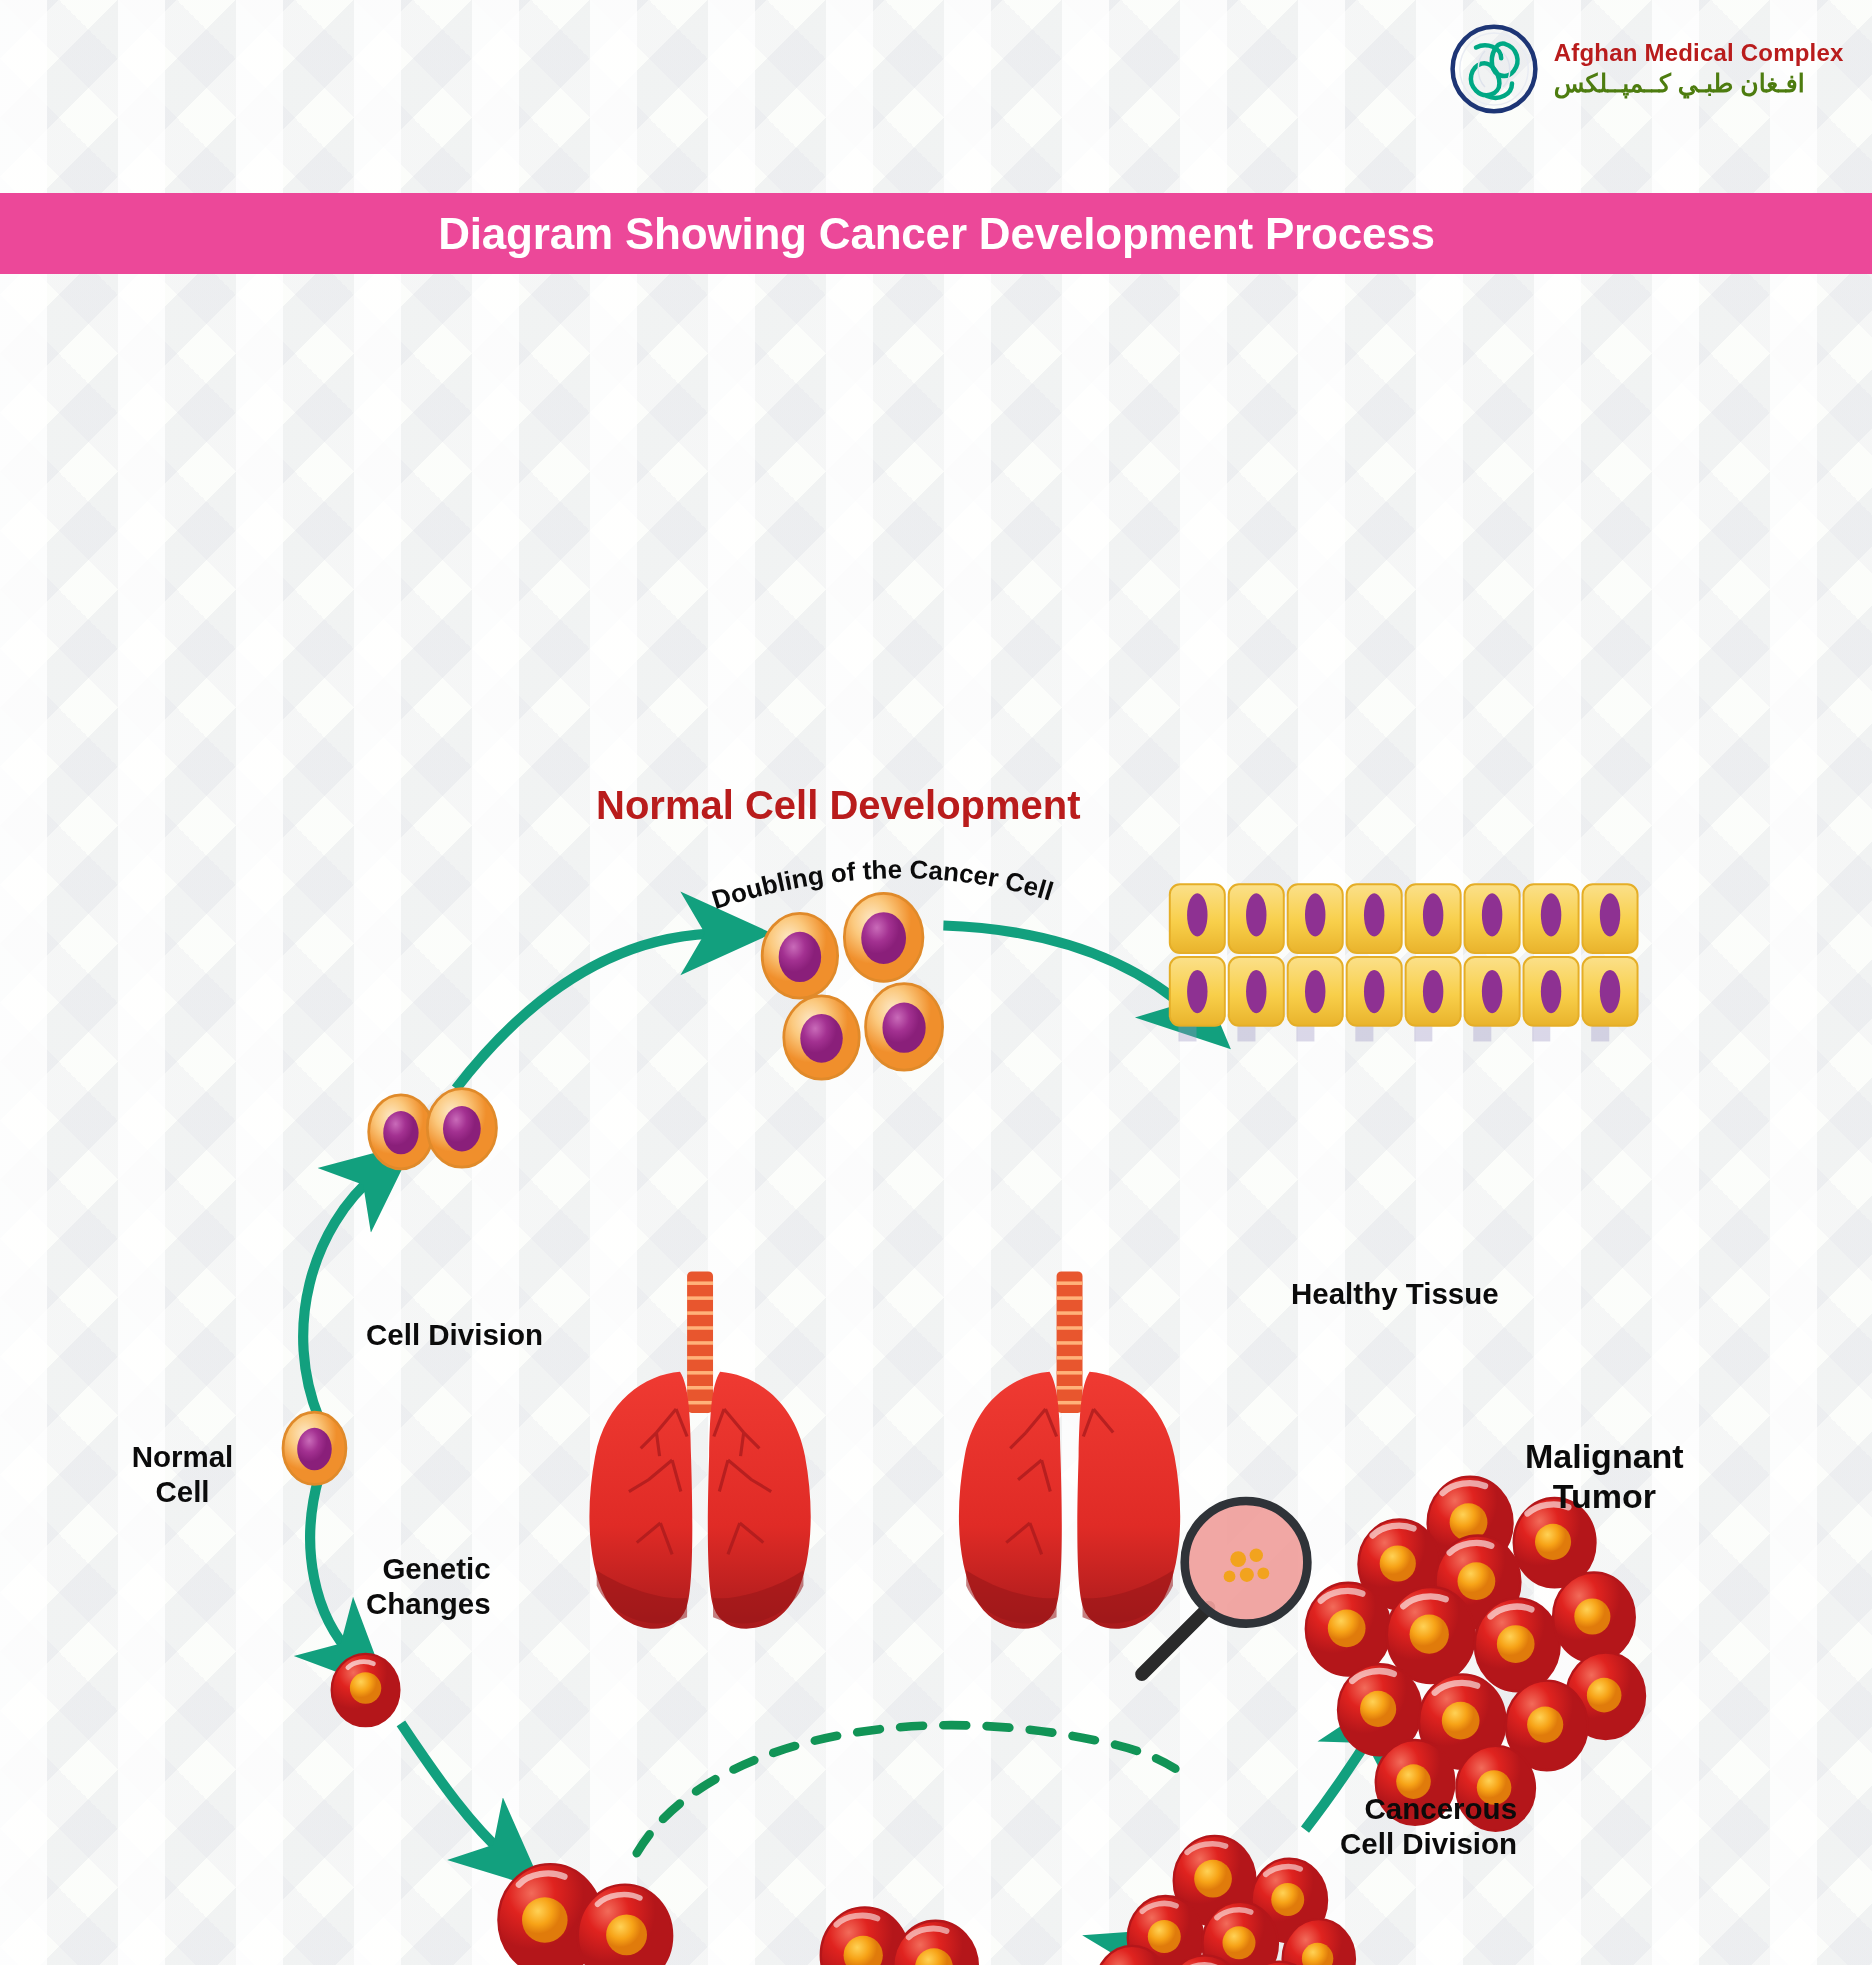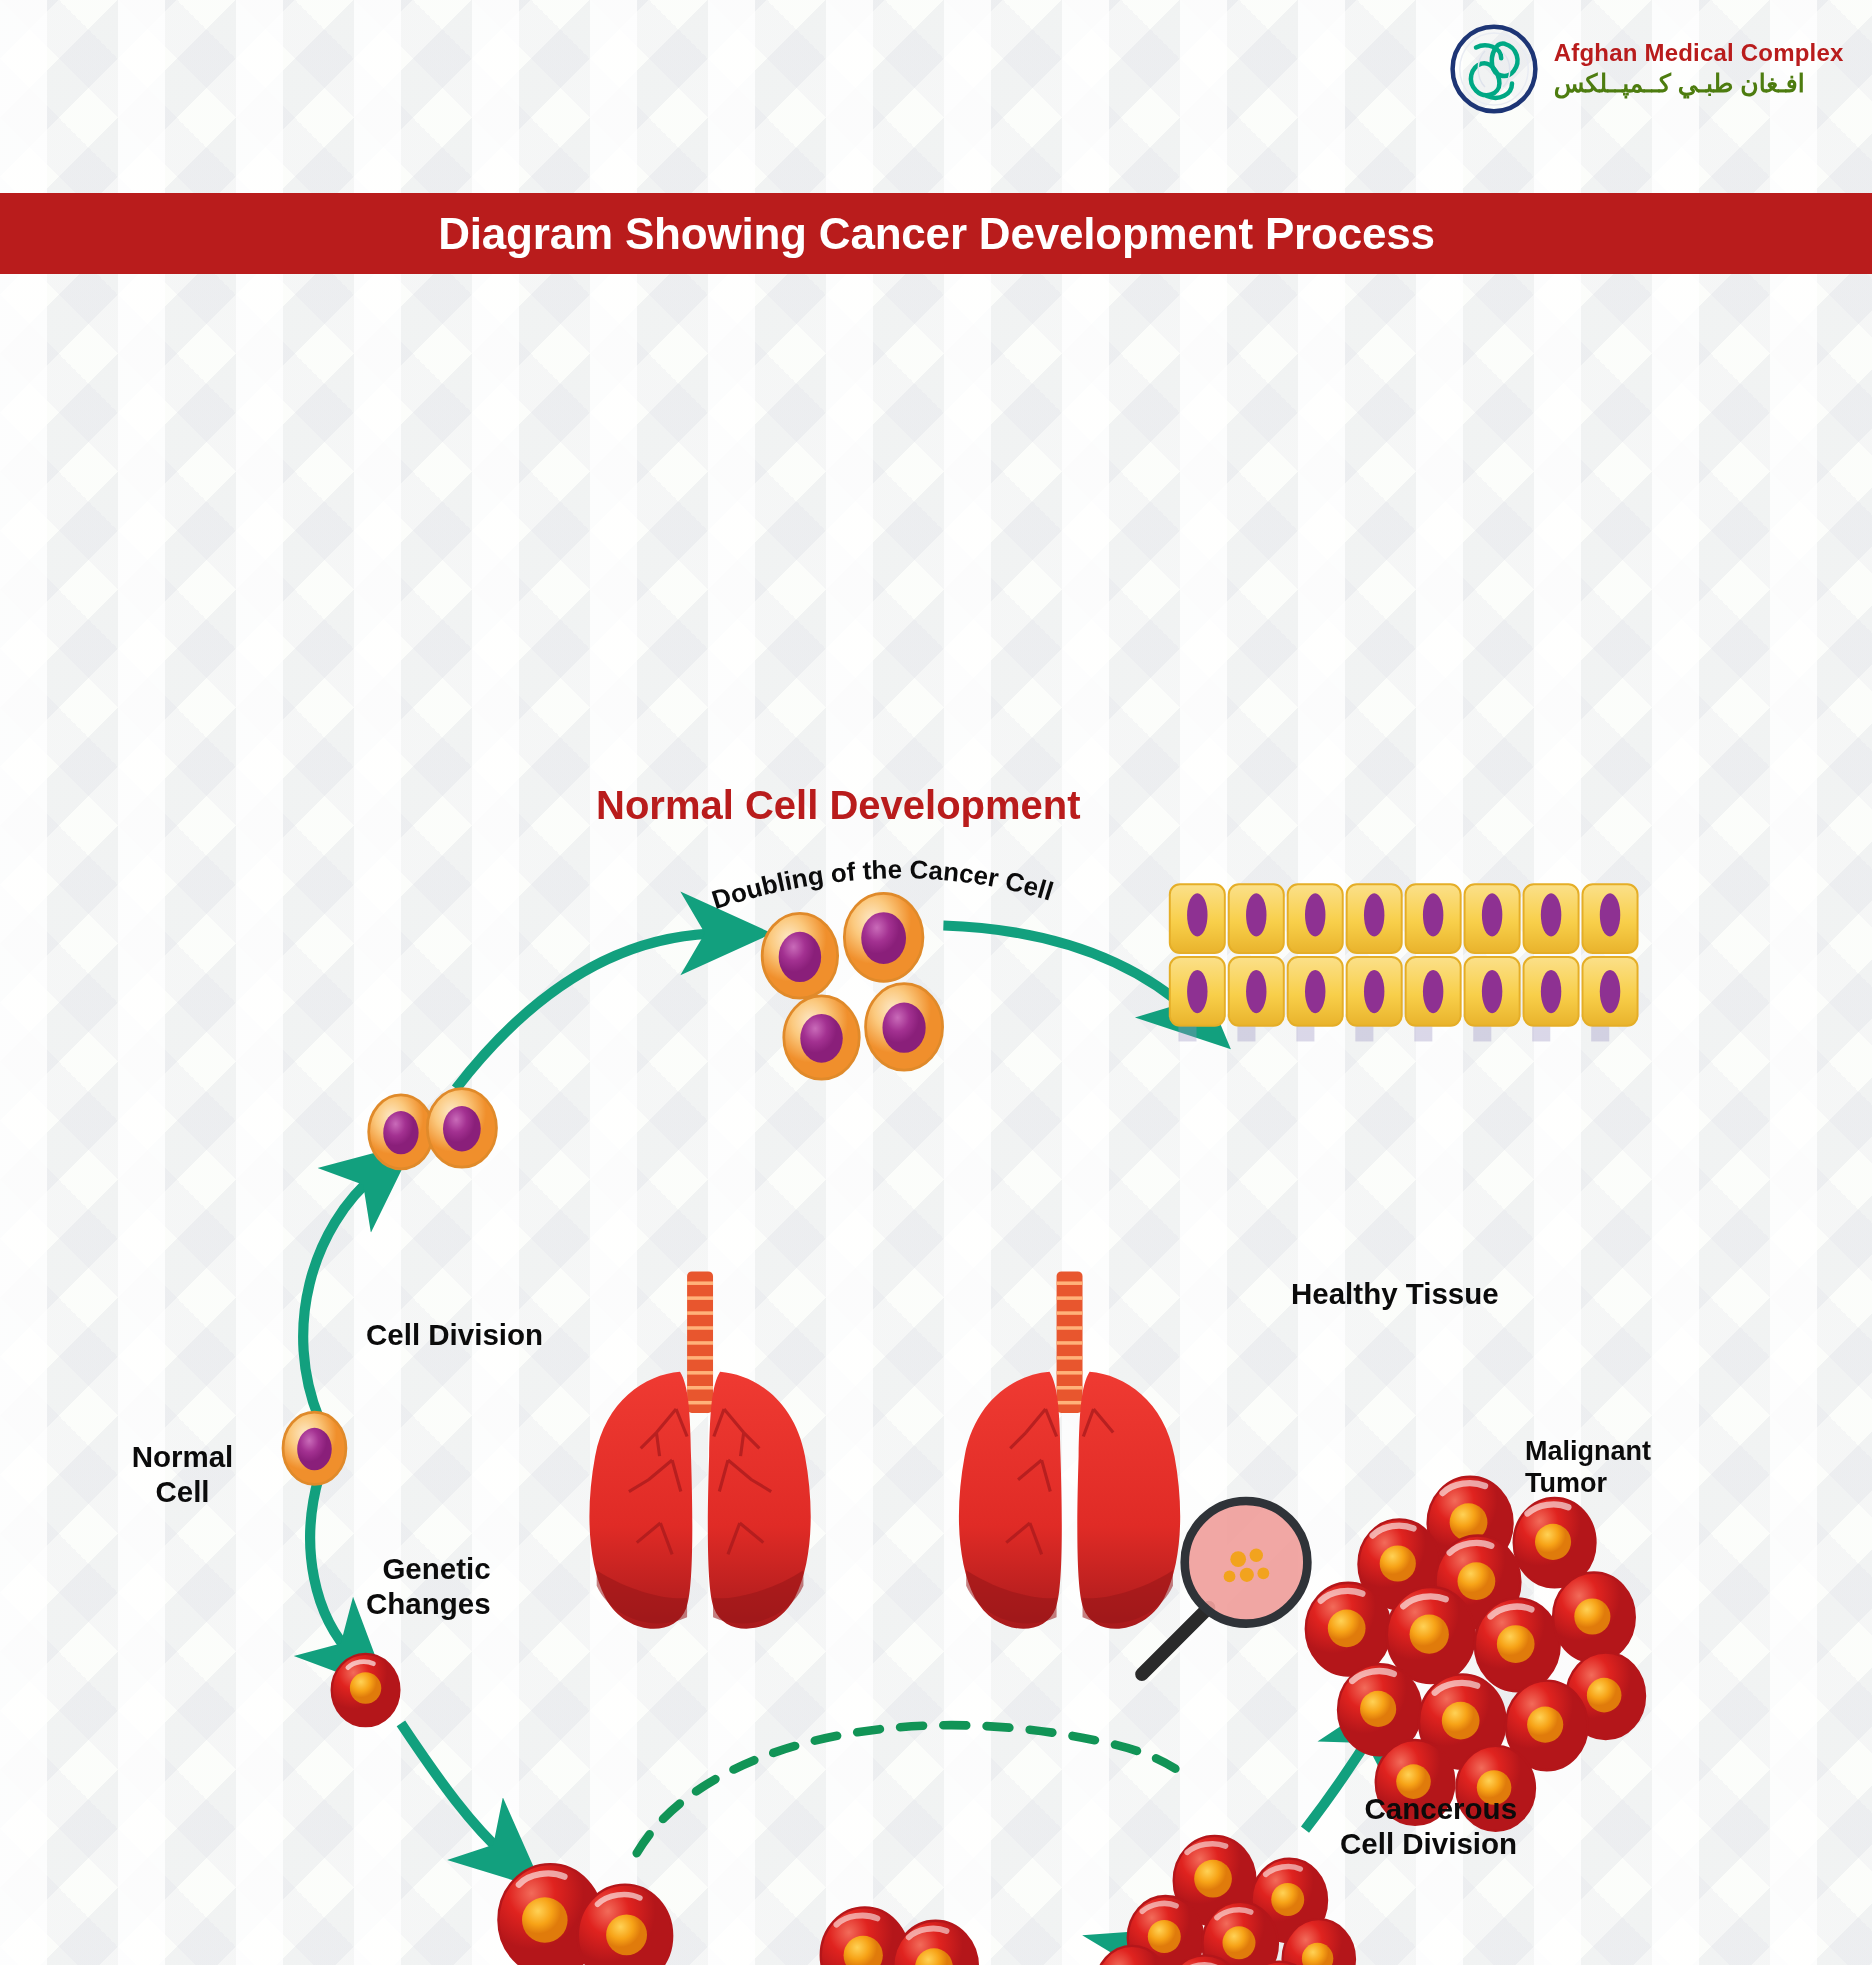--- a/index.html
+++ b/index.html
@@ -83,21 +83,21 @@
     font-size: 25px; font-weight: 700; color: #4d7c0f; line-height: 1.2;
     direction: rtl; text-align: left;
   }
 
   
   .title-banner {
     position: absolute;
     left: 0; right: 0;
     top: 193px;
     height: 81px;
-    background: #b91c1c;
+    background: #ec4899;
     display: flex;
     align-items: center;
     justify-content: center;
   }
   .title-banner h1 {
     color: #ffffff;
     font-size: 44px;
     font-weight: 700;
     letter-spacing: -0.2px;
     white-space: nowrap;
@@ -130,22 +130,22 @@
 
   .heading-ncd {
     position: absolute;
     left: 596px; top: 510px;
     font-size: 40px; font-weight: 700; color: #b91c1c;
     white-space: nowrap;
   }
   .heading-malignant {
     position: absolute;
     left: 1525px; top: 1163px;
-    font-size: 27px; font-weight: 700; color: #0b0b0b;
-    line-height: 1.18; white-space: pre-line;
+    font-size: 34px; font-weight: 700; color: #0b0b0b;
+    text-align: center; line-height: 1.18; white-space: pre-line;
   }
 </style>
 </head>
 <body>
 
 <div id="poster">
 
   <div class="bg-pattern"></div>
   <div class="bg-pattern2"></div>
 

